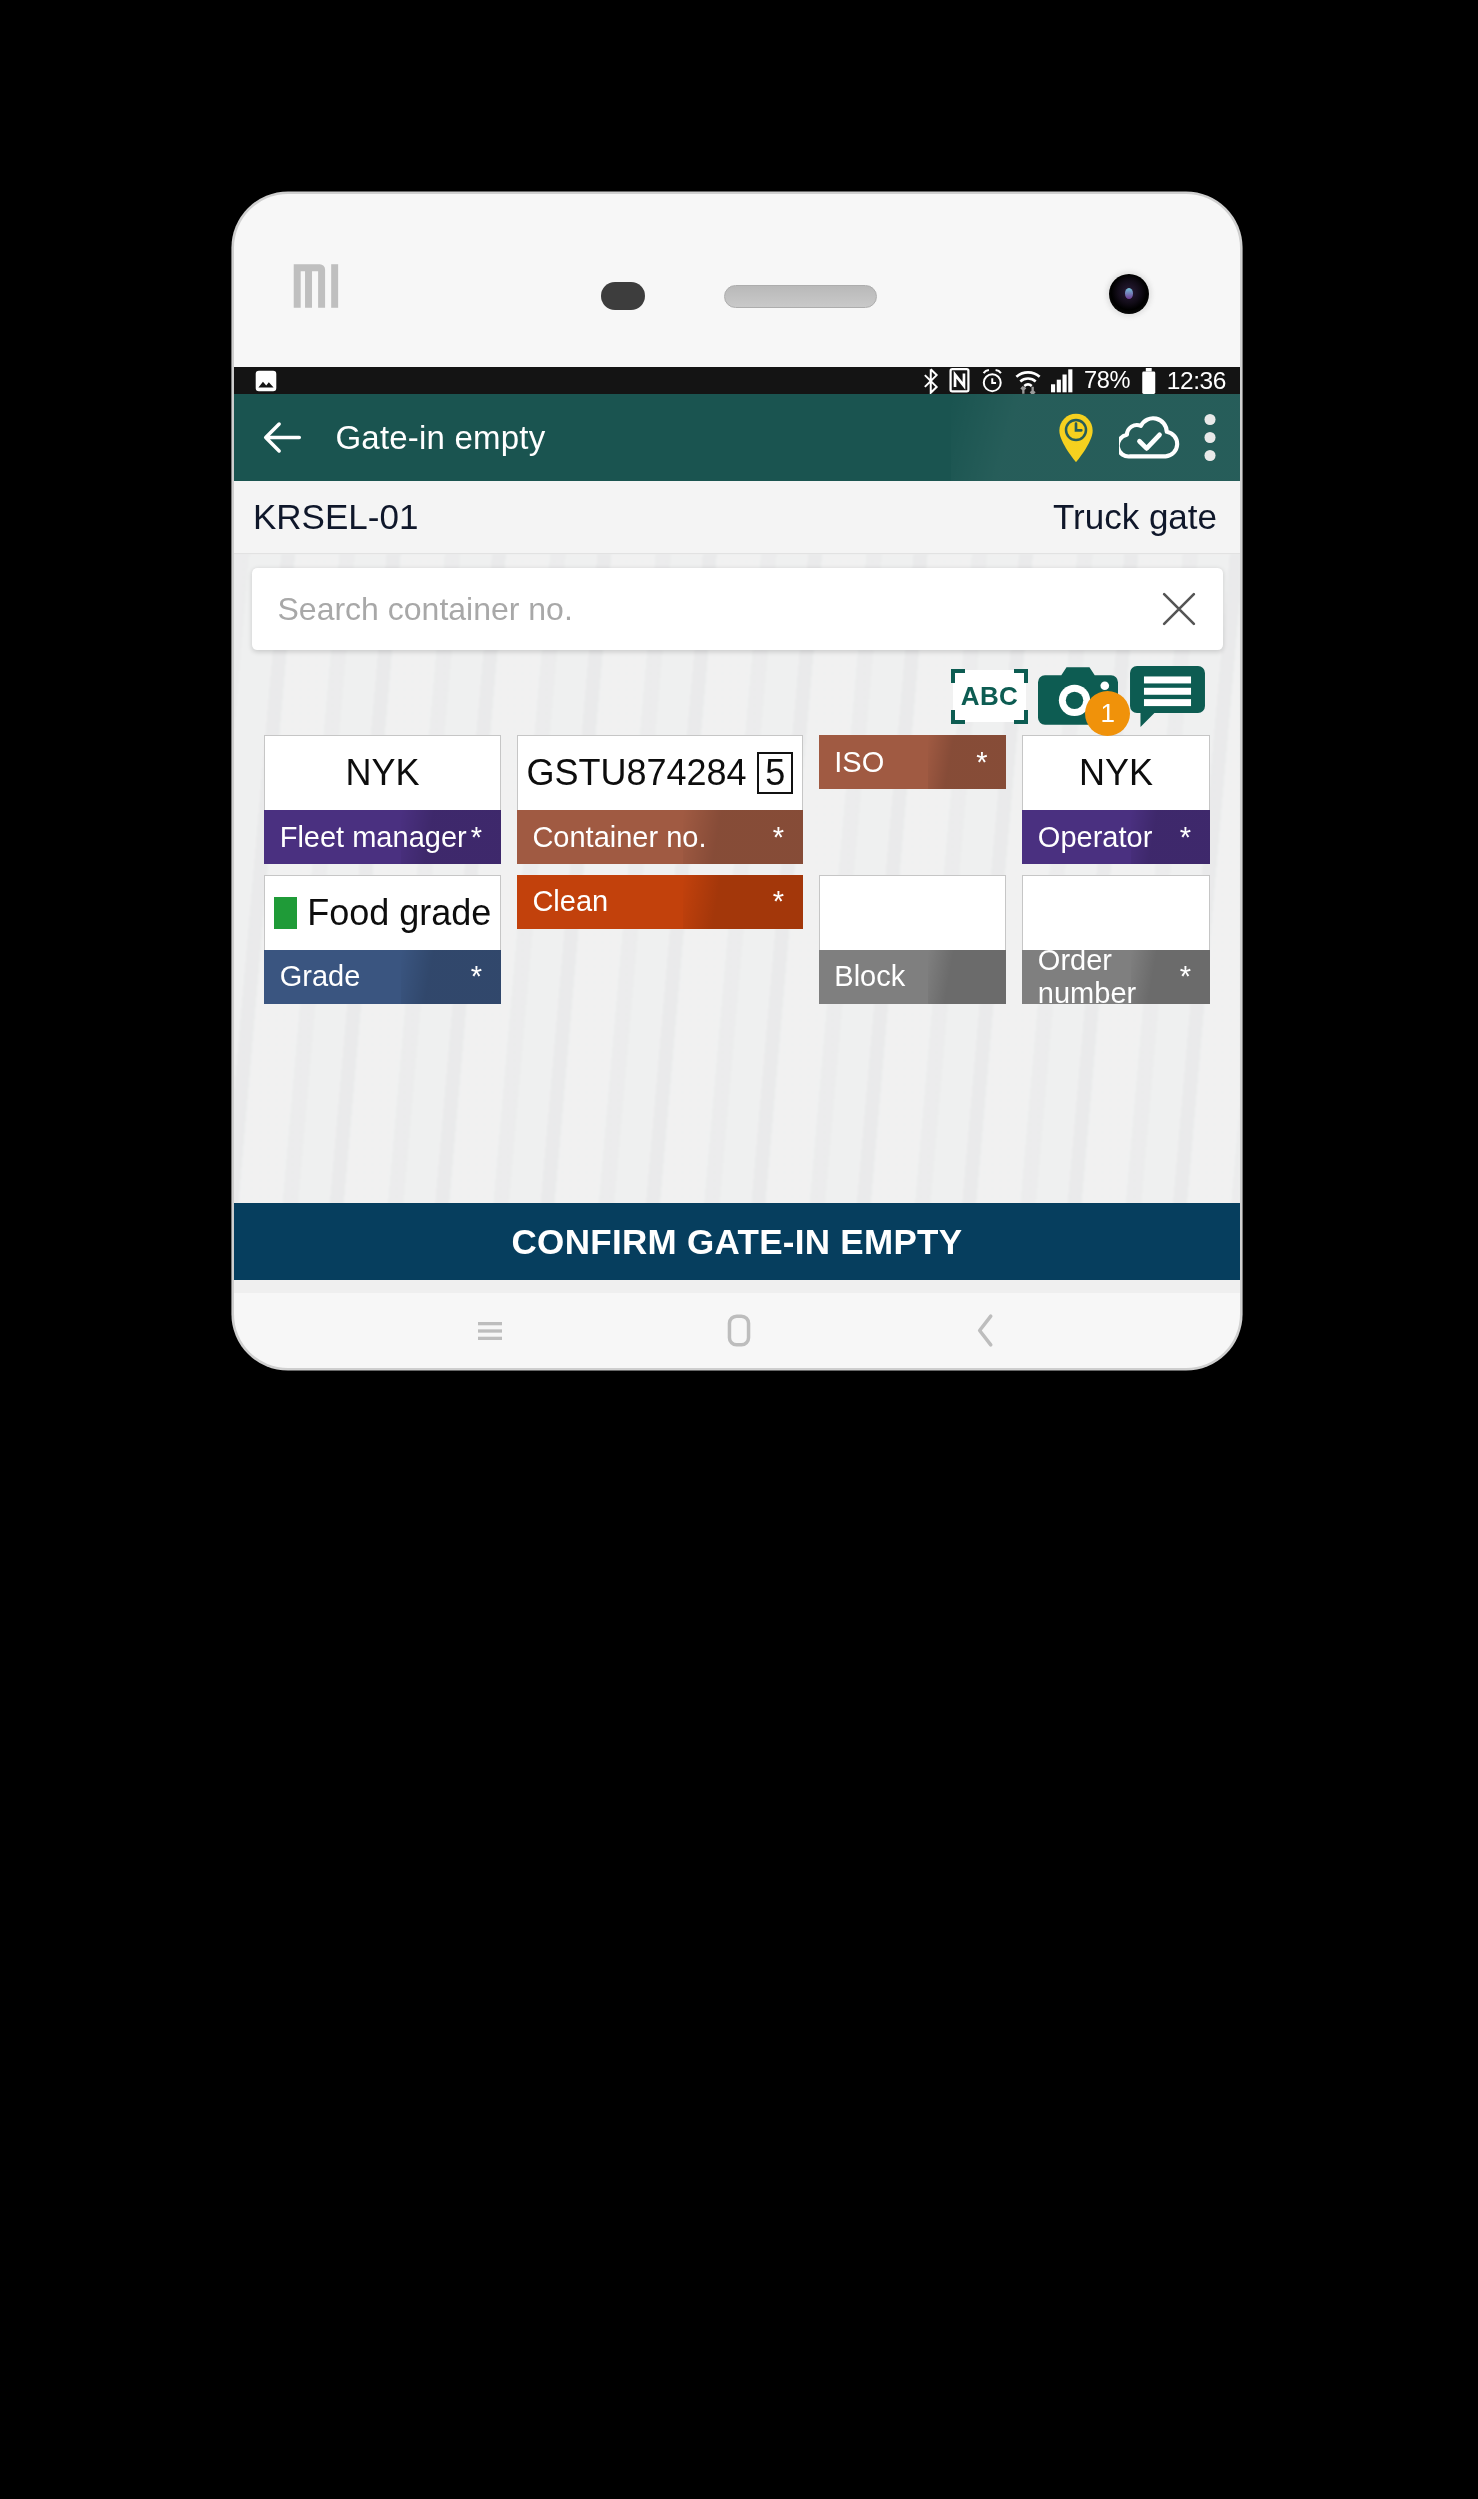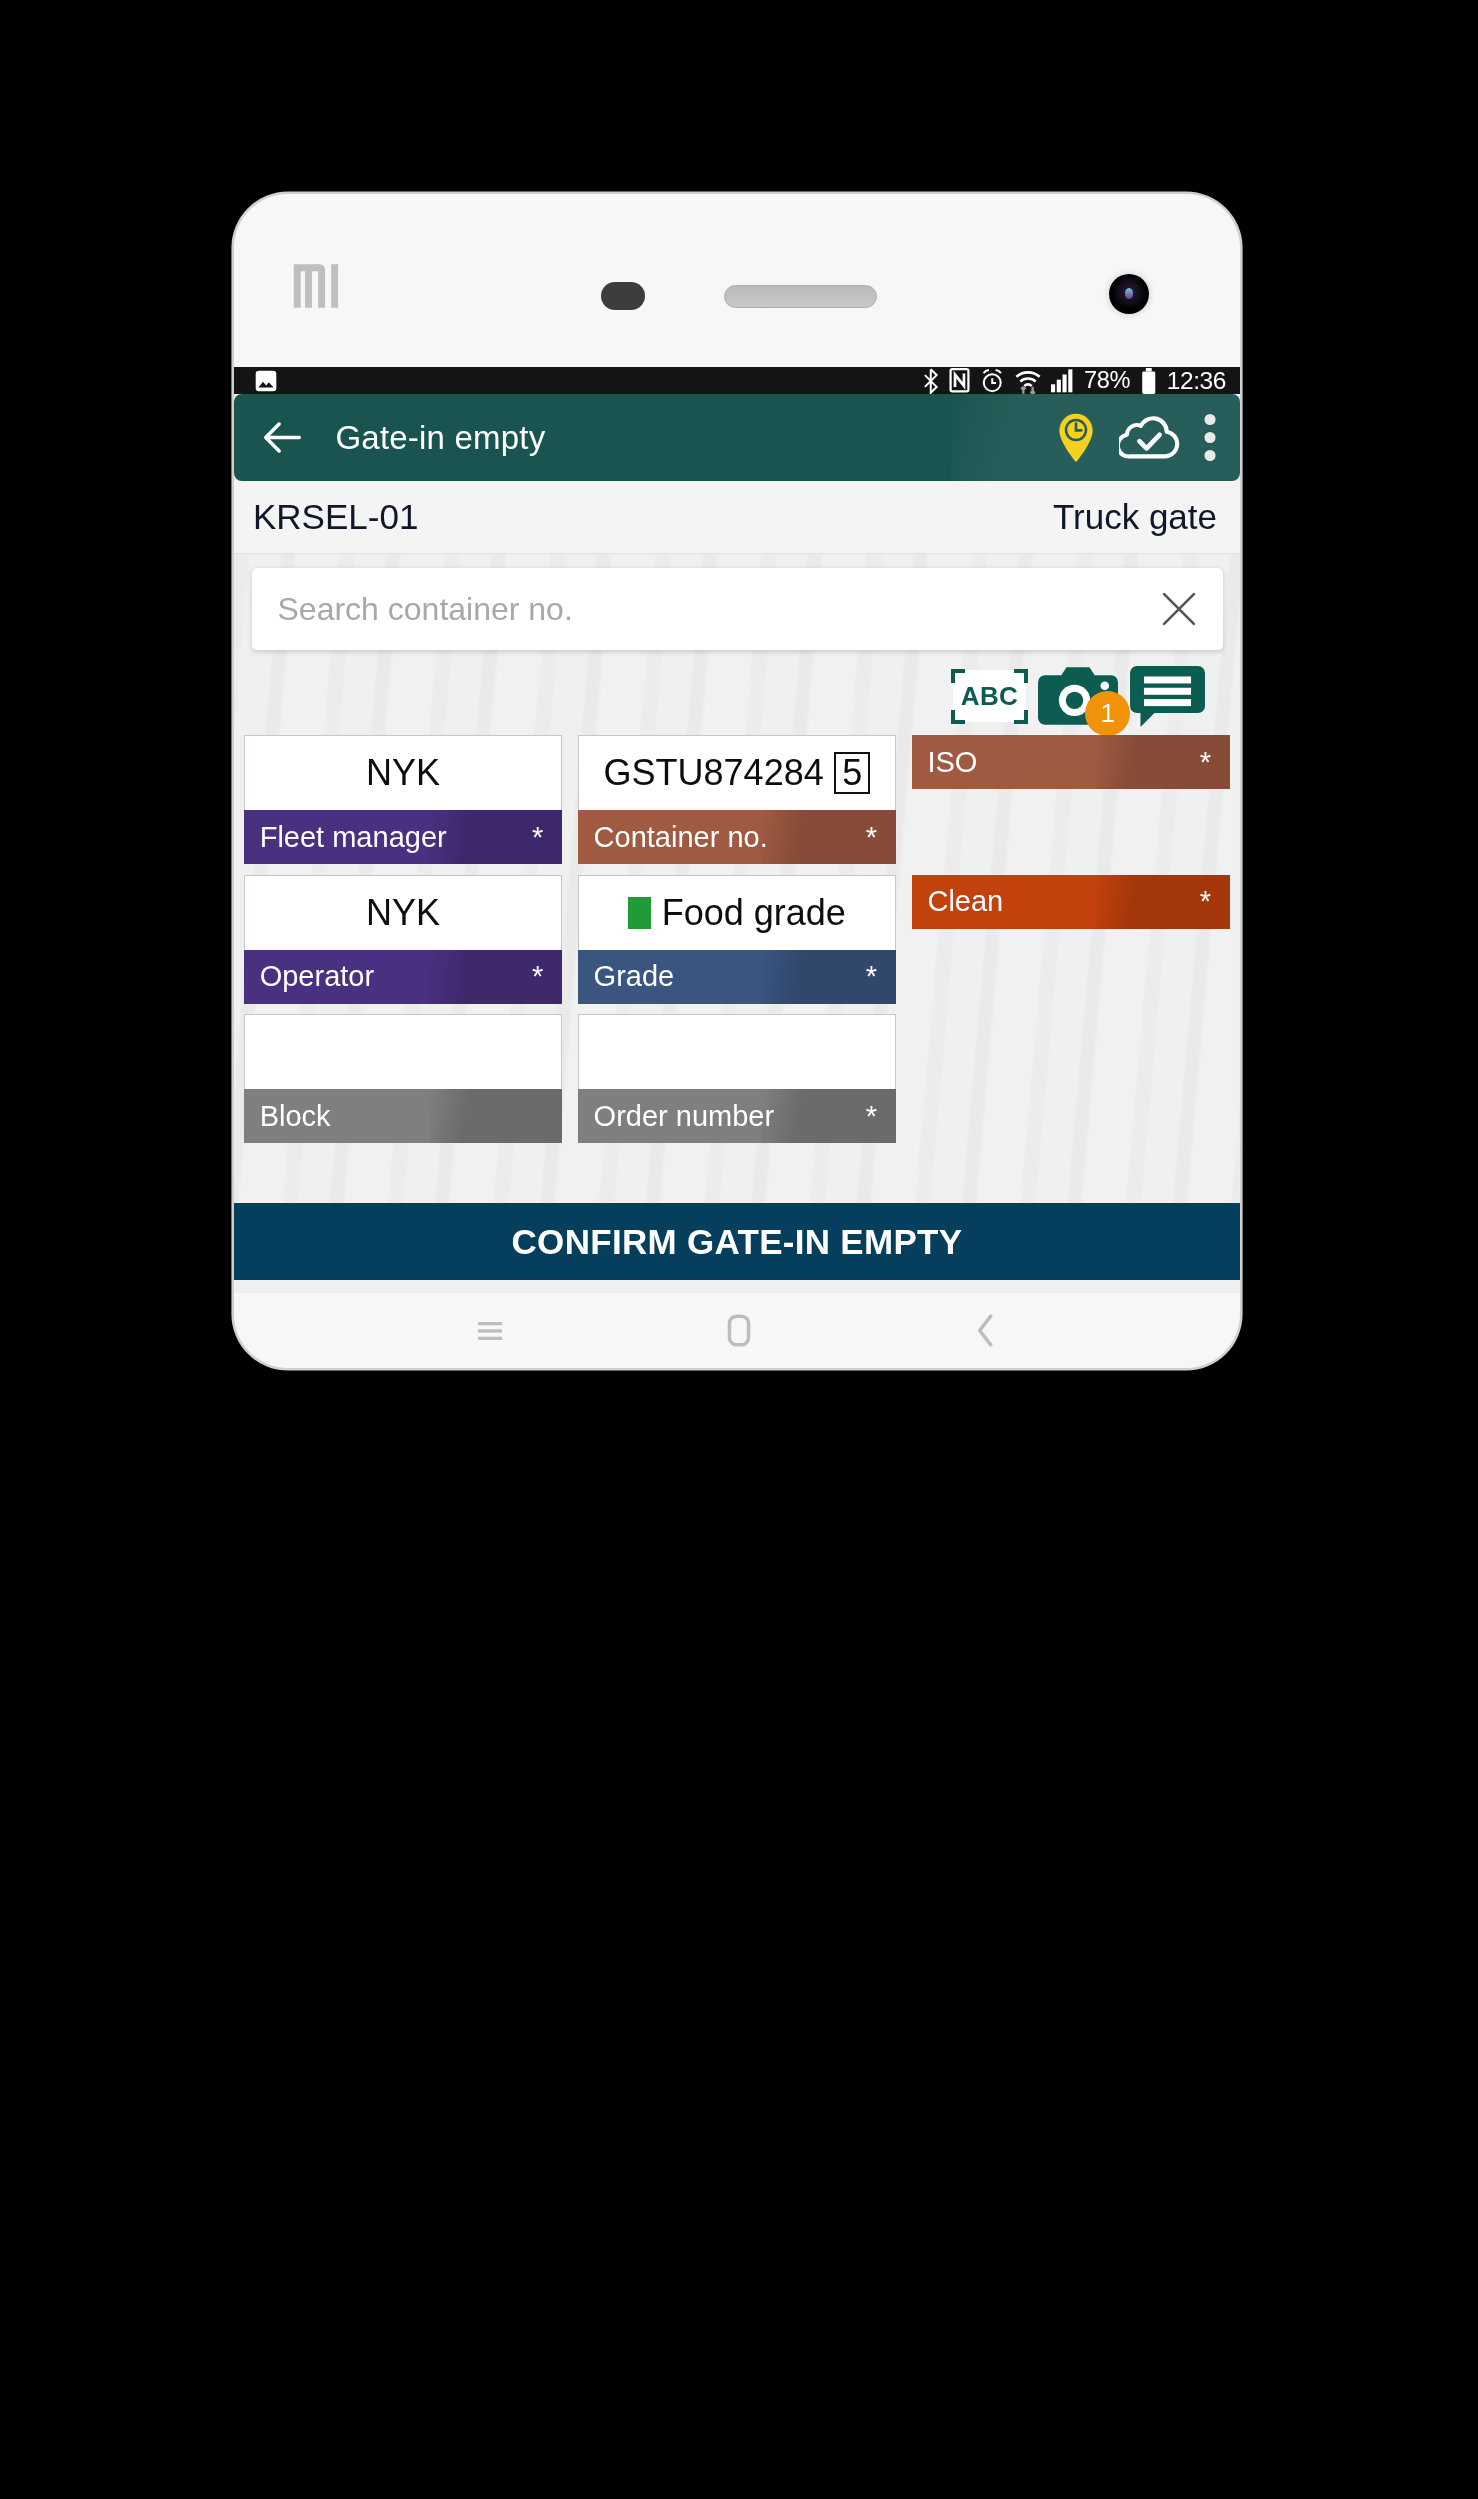--- a/index.html
+++ b/index.html
@@ -73,21 +73,20 @@
   #statusbar .right { display: flex; align-items: center; gap: 9.6px; }
   .sb-ico { display: block; }
   #battery-pct { font-size: 23.6px; letter-spacing: -0.4px; }
   #clock-text { font-size: 24.5px; letter-spacing: -0.4px; }
 
   
   #appbar {
     height: 87px; background: #1a5450;
     display: flex; align-items: center; padding: 0 23px 0 24.5px;
     position: relative;
-    border-radius: 8px;
   }
   #appbar::after {
     content: ""; position: absolute; right: 0; top: 0; bottom: 0;
     width: 289px;
     background: linear-gradient(105deg, rgba(255,255,255,0) 0%, rgba(255,255,255,.055) 22%, rgba(255,255,255,.055) 100%);
     pointer-events: none;
   }
   #back-arrow { width: 47px; height: 47px; flex: 0 0 auto; cursor: pointer; }
   #appbar-title {
     color: #fff; font-size: 33px; font-weight: 400;
@@ -161,22 +160,22 @@
     position: absolute; right: -12.2px; bottom: -10.5px;
     width: 45px; height: 45px; border-radius: 50%;
     background: #f0920a; color: #fff;
     display: flex; align-items: center; justify-content: center;
     font-size: 26px; font-weight: 400;
   }
 
   
   #grid {
     margin-top: 5.2px;
-    display: grid; grid-template-columns: 1fr 1fr 1fr;
-    gap: 10.5px 15.7px; padding: 0 10px;
+    display: grid; grid-template-columns: 1fr 1fr 1fr 1fr;
+    gap: 10.5px 15.7px; padding: 0 30px;
   }
   .field { display: flex; flex-direction: column; }
   .field-value {
     height: 75px; background: #fff;
     border: 0.9px solid #c6c6c6; border-bottom: 0;
     display: flex; align-items: center; justify-content: center;
     gap: 10.5px; padding: 0 8.7px; cursor: pointer;
   }
   .field-value .vtext {
     font-size: 36px; color: #0d0d0d; white-space: nowrap;

